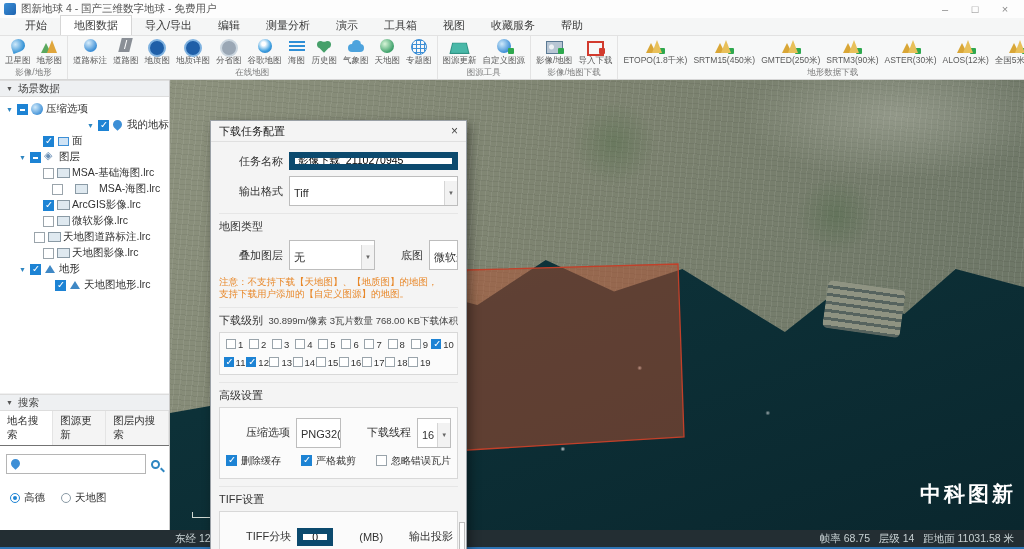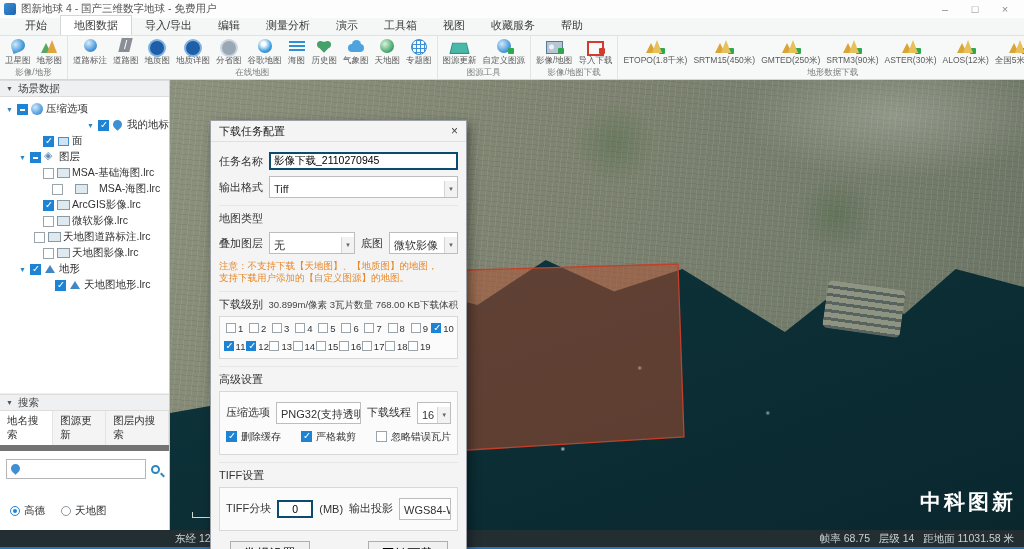--- a/index.html
+++ b/index.html
@@ -65,28 +65,28 @@
   .cb.checked, .cb.partial { background:#1d83d4; border-color:#1d83d4; }
   .cb.checked::after { content:"\2713"; position:absolute; left:1px; top:-2px; color:#fff; font-size:9.5px; }
   .cb.partial::after { content:""; position:absolute; left:2px; right:2px; top:4px; height:2px; background:#fff; }
   .ti { width:12px; height:12px; display:inline-block; position:relative; flex:none; }
   .ti-globe::before { content:""; position:absolute; inset:0; border-radius:50%; background:radial-gradient(circle at 35% 35%, #cfe9fa, #3d8fd6 75%); }
   .ti-pin::before { content:""; position:absolute; left:1px; top:1px; width:9px; height:9px; border-radius:50% 50% 50% 0; background:#3d8fd6; transform:rotate(-45deg); }
   .ti-poly::before { content:""; position:absolute; left:1px; top:2px; width:9px; height:7px; border:1px solid #3d8fd6; background:#cfe3f5; }
   .ti-layers::before { content:"\25C8"; position:absolute; left:0; top:-2px; color:#6a8fb5; font-size:11px; }
   .ti-screen::before { content:""; position:absolute; left:0; top:1px; width:11px; height:8px; border:1px solid #8a9aa5; background:#dfe9f0; }
   .ti-terrain::before { content:""; position:absolute; left:1px; top:2px; border-left:5px solid transparent; border-right:5px solid transparent; border-bottom:8px solid #3f88c5; }
-  .search-tabs { display:flex; background:#f4f4f4; border-bottom:6px solid #737373; flex:none; }
+  .search-tabs { display:flex; background:#f4f4f4; border-bottom:1px solid #737373; flex:none; }
   .search-tab { padding:3px 7px; font-size:10.5px; color:#333; border-right:1px solid #e4e4e4; }
   .search-tab.active { background:#fff; }
   .search-box { display:flex; align-items:center; gap:5px; margin:8px 6px 4px; flex:none; }
   .search-input { flex:1; height:20px; border:1px solid #b5b5b5; background:#fff; display:flex; align-items:center; padding:0 3px; }
   .mag { width:9px; height:9px; border:2px solid #2e86c1; border-radius:50%; position:relative; flex:none; margin-right:3px; }
   .mag::after { content:""; position:absolute; left:7px; top:7px; width:5px; height:2px; background:#2e86c1; transform:rotate(45deg); }
-  .radio-row { display:flex; align-items:center; gap:16px; margin:21px 10px; font-size:10.5px; }
+  .radio-row { display:flex; align-items:center; gap:16px; margin:13px 10px; font-size:10.5px; }
   .radio-item { display:flex; align-items:center; gap:4px; }
   .radio { width:10px; height:10px; border:1px solid #8a9aa5; border-radius:50%; background:#fff; position:relative; }
   .radio.sel { border-color:#1d83d4; }
   .radio.sel::after { content:""; position:absolute; inset:2px; border-radius:50%; background:#1d83d4; }
 
   
   .map { position:absolute; left:170px; top:80px; right:0; bottom:19px; background:linear-gradient(160deg,#17434a 0%, #0d3138 45%, #0a272e 100%); overflow:hidden; }
   .map-city { position:absolute; inset:0;
     background-image:
       radial-gradient(ellipse 220px 90px at 85% 8%, rgba(225,225,215,.28), transparent 70%),
@@ -107,38 +107,38 @@
       radial-gradient(circle 1.5px at 22% 91%, rgba(255,255,255,.85), transparent 2.5px),
       radial-gradient(circle 1.5px at 30% 86%, rgba(255,255,255,.7), transparent 2.5px),
       radial-gradient(circle 1.5px at 46% 82%, rgba(255,255,255,.75), transparent 2.5px),
       radial-gradient(circle 1.5px at 55% 64%, rgba(255,255,255,.8), transparent 2.5px),
       radial-gradient(circle 1.5px at 70% 74%, rgba(255,255,255,.6), transparent 2.5px); }
   .sel-svg { position:absolute; inset:0; width:100%; height:100%; }
   .scalebar { position:absolute; left:22px; bottom:12px; color:#cfd8d2; font-size:9px; }
   .scalebar-text { text-align:right; margin-bottom:2px; padding-right:2px; }
   .scalebar-bar { width:94px; height:6px; border-left:1px solid #cfd8d2; border-right:1px solid #cfd8d2; border-bottom:1px solid #cfd8d2; position:relative; }
   .scalebar-bar::after { content:""; position:absolute; left:50%; bottom:0; width:1px; height:4px; background:#cfd8d2; }
-  .watermark { position:absolute; right:8px; bottom:14px; font-size:21px; font-weight:bold; color:#fff; letter-spacing:3px; }
+  .watermark { position:absolute; right:8px; bottom:22px; font-size:21px; font-weight:bold; color:#fff; letter-spacing:3px; }
 
   
   .statusbar { position:absolute; left:0; right:0; bottom:0; height:19px; background:#232e33; border-bottom:2px solid #2e75b6; color:#c8d2d4; font-size:10.5px; display:flex; align-items:center; padding:0 10px; }
   .sb-left { margin-left:165px; white-space:pre; }
   .sb-right { margin-left:auto; white-space:pre; }
 
   
   .dialog { position:absolute; left:210px; top:120px; width:257px; background:#f4f4f4; border:1px solid #9aa0a6; box-shadow:3px 4px 10px rgba(0,0,0,.4); z-index:10; }
   .dialog-title { height:21px; display:flex; align-items:center; padding:0 8px; border-bottom:1px solid #e0e0e0; color:#222; }
   .dlg-close { margin-left:auto; color:#444; font-size:12px; line-height:1; }
   .dialog-body { padding:4px 8px 8px; }
   .drow { display:flex; align-items:center; gap:6px; margin:6px 0; }
-  .lbl { white-space:nowrap; color:#333; }
-  .txt { height:18px; border:2px solid #0c4a6e; background:#fff; font-size:10.5px; padding:0 3px; font-family:inherit; }
+  .lbl { white-space:nowrap; color:#333;margin-left:20px; }
+  .txt { height:18px; border:6px solid #0c4a6e; background:#fff; font-size:10.5px; padding:0 3px; font-family:inherit; }
   .flex1 { flex:1; min-width:0; }
   .w86 { width:86px; } .w34 { width:34px; } .w36 { width:36px; text-align:center; }
-  .select { display:flex; align-items:center; justify-content:space-between; height:22px; border:1px solid #bdbdbd; background:#fff; padding:4px 0 0 4px; gap:3px; overflow:hidden; white-space:nowrap; }
+  .select { display:flex; align-items:center; justify-content:space-between; height:30px; border:1px solid #bdbdbd; background:#fff; padding:4px 0 0 4px; gap:3px; overflow:hidden; white-space:nowrap; }
   .caret { font-size:6px; color:#666; border-left:1px solid #d5d5d5; align-self:stretch; display:flex; align-items:center; padding:0 3px; background:#f2f2f2; }
   .sec { border-top:1px solid #e6e6e6; padding-top:5px; margin-top:7px; color:#333; }
   .level-head { display:flex; justify-content:space-between; align-items:flex-end; }
   .stats { font-size:9.5px; color:#444; white-space:nowrap; }
   .note { color:#e8882a; font-size:9.5px; line-height:1.25; }
   .gbox { border:1px solid #d8d8d8; background:#fbfbfb; padding:4px 6px; margin-top:4px; }
   .levels { border:1px solid #d8d8d8; background:#fbfbfb; padding:6px 3px; margin-top:4px; display:grid; grid-template-columns:repeat(10,1fr); row-gap:7px; }
   .level-cell { display:flex; align-items:center; gap:2px; font-size:9.5px; justify-content:center; }
   .level-cell .cb { width:10px; height:10px; }
   .spread { justify-content:space-between; }

